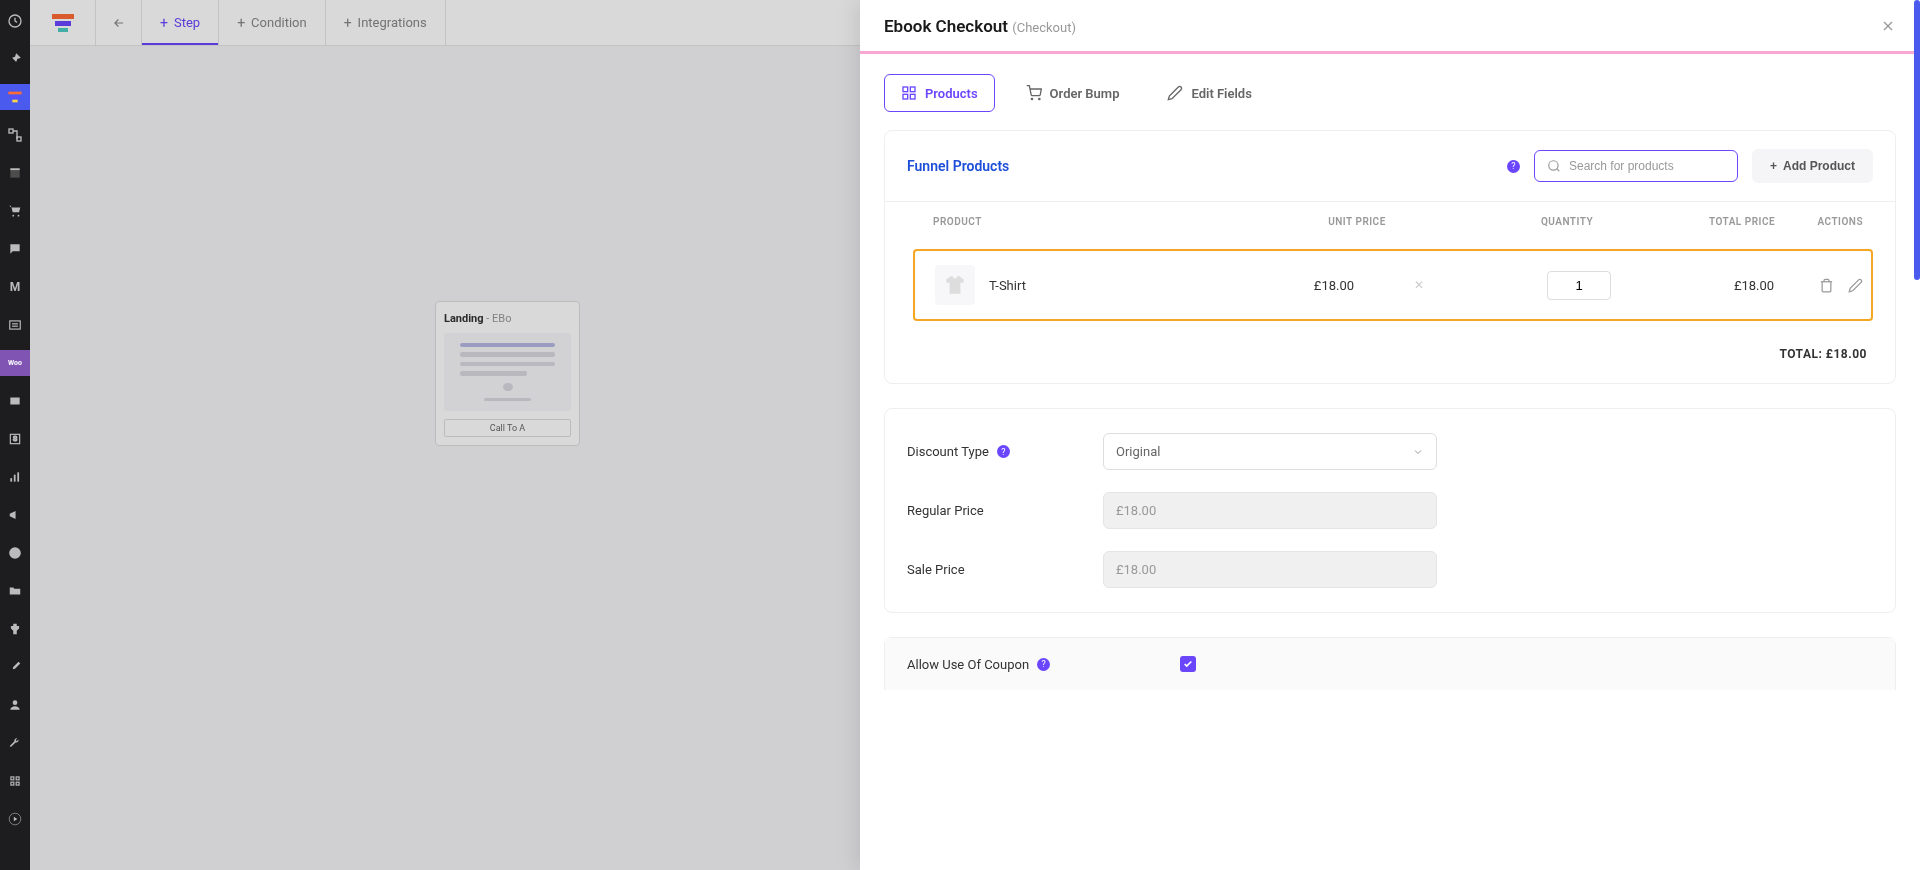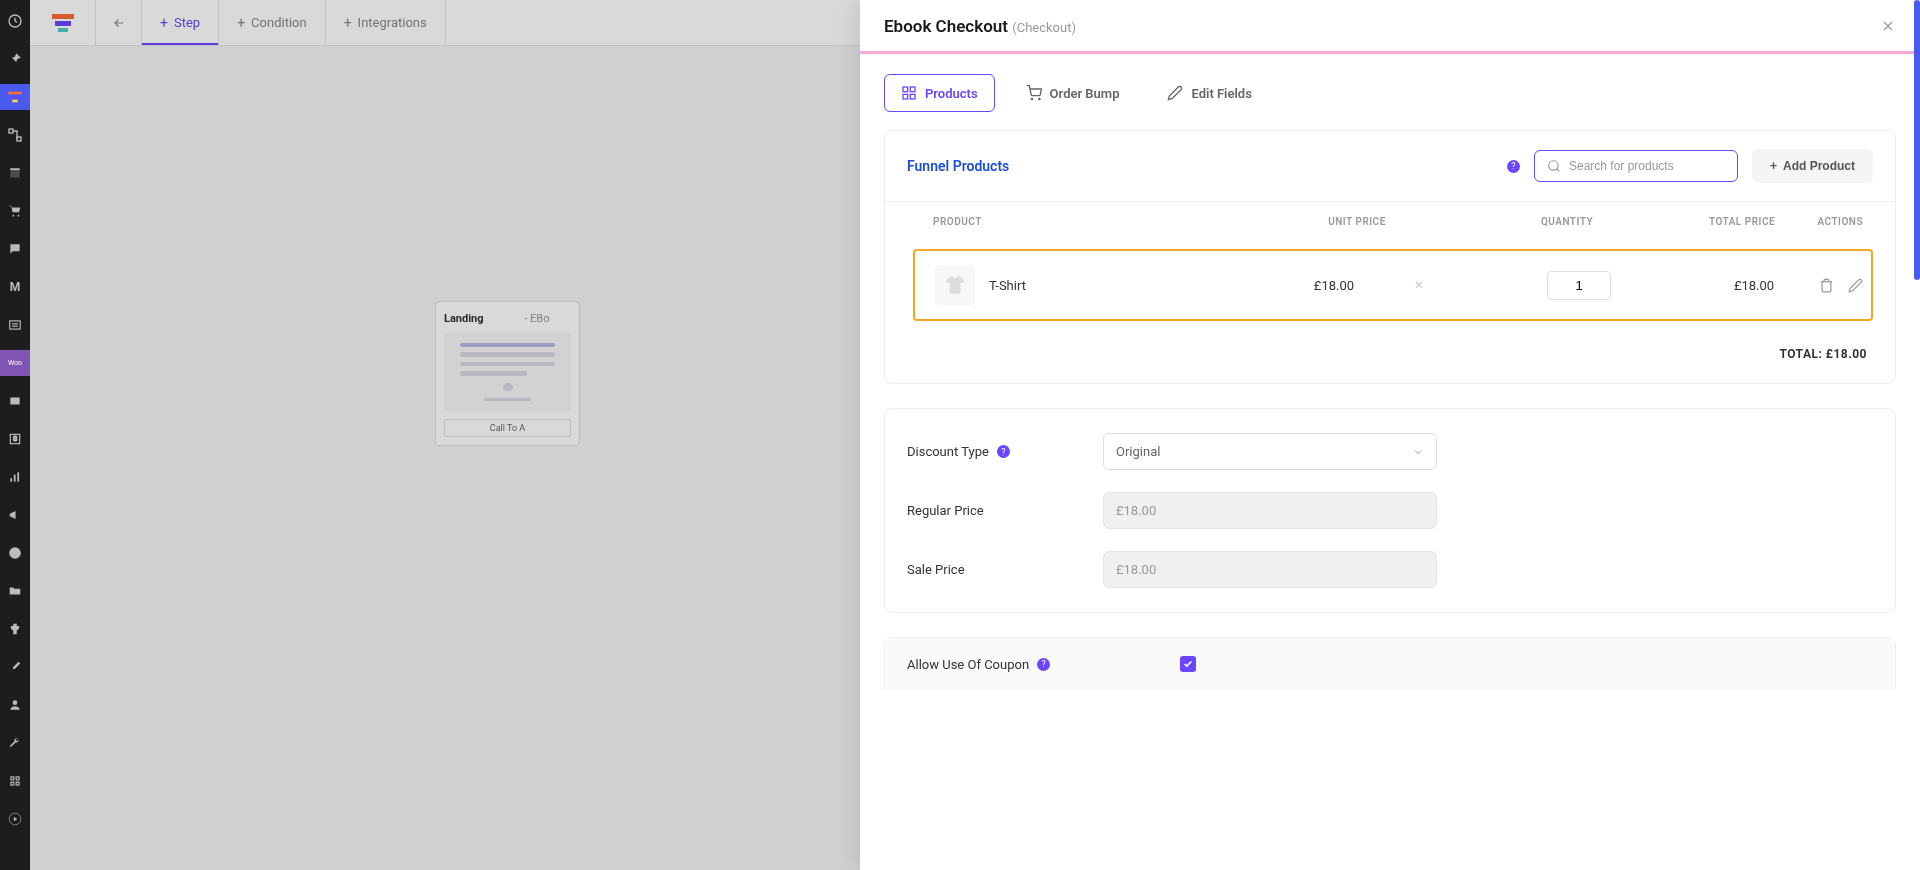--- a/index.html
+++ b/index.html
@@ -20,21 +20,21 @@
     .toolbar-tab.active { color: #6b46ff; }
     .toolbar-tab.active::after { content: ''; position: absolute; bottom: 0; left: 0; right: 0; height: 2px; background: #6b46ff; }
     .toolbar-tab .plus { font-size: 14px; color: inherit; }
     
     
     .canvas-bg { position: absolute; left: 30px; top: 46px; right: 0; bottom: 0; background: #f5f5f7; }
     
     
     .landing-card { position: absolute; left: 435px; top: 301px; width: 145px; background: #fff; border: 1px solid #ddd; border-radius: 4px; padding: 10px 8px 8px; }
     .landing-title { font-size: 11px; color: #333; margin-bottom: 8px; }
-    .landing-title .sub { color: #999; padding-left: 38px; }
+    .landing-title .sub { color: #999; }
     .landing-thumb { width: 100%; height: 78px; background: #f7f7fa; border-radius: 3px; padding: 10px 16px; display: flex; flex-direction: column; gap: 5px; margin-bottom: 8px; }
     .landing-thumb .bar { height: 5px; background: #d9d9e0; border-radius: 2px; }
     .landing-thumb .bar.accent { background: #b8b8e6; }
     .landing-thumb .circle { width: 10px; height: 10px; border-radius: 50%; background: #d9d9e0; margin: 2px auto; }
     .landing-cta { width: 100%; height: 18px; border: 1px solid #ddd; border-radius: 2px; font-size: 9px; color: #666; display: flex; align-items: center; justify-content: center; }
     
     
     .overlay { position: absolute; left: 30px; top: 0; right: 0; bottom: 0; background: rgba(0,0,0,0.15); }
     
     
@@ -150,21 +150,21 @@
   <div class="nav-icon wp-sidebar-m">
       <span class="nav-m">M</span>
     </div>
   <div class="nav-icon">
     <svg width="14" height="14" viewBox="0 0 24 24" fill="none" stroke="currentColor" stroke-width="2">
         <rect x="3" y="5" width="18" height="14"></rect>
         <line x1="7" y1="10" x2="17" y2="10"></line>
         <line x1="7" y1="14" x2="17" y2="14"></line>
       </svg>
   </div>
-  <div class="nav-icon" style="background:#7f54b3;font-size:7px;color:#fff;font-weight:normal;text-align:center;">Woo</div>
+  <div class="nav-icon" style="background:#7f54b3;font-size:7px;color:#fff;font-weight:bold;text-align:center;">Woo</div>
   <div class="nav-icon">
     <svg width="14" height="14" viewBox="0 0 24 24" fill="currentColor">
         <rect x="4" y="6" width="16" height="12"></rect>
       </svg>
   </div>
   <div class="nav-icon">
     <svg width="14" height="14" viewBox="0 0 24 24" fill="none" stroke="currentColor" stroke-width="2">
         <rect x="4" y="4" width="16" height="16"></rect>
         <text x="12" y="16" text-anchor="middle" fill="currentColor" font-size="12">S</text>
       </svg>

